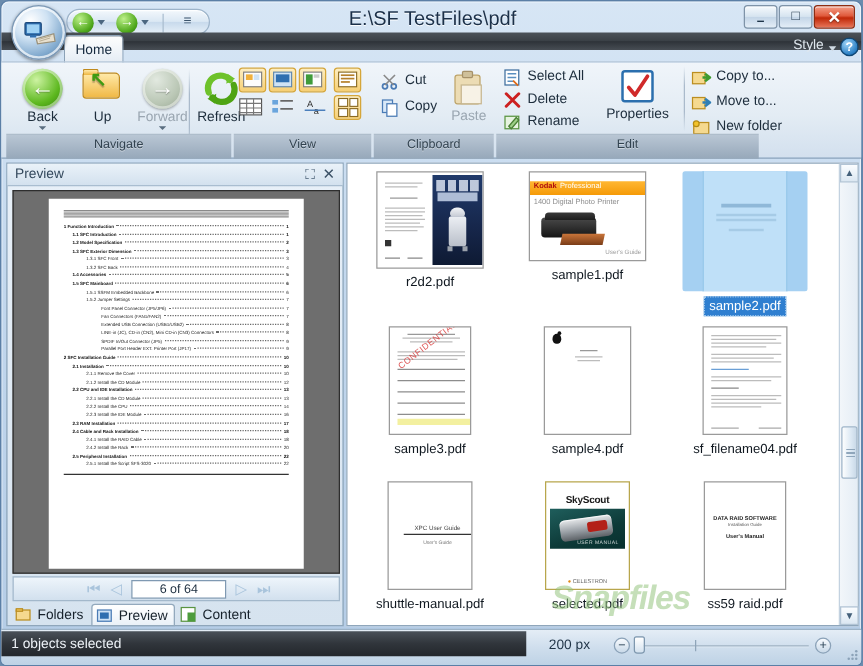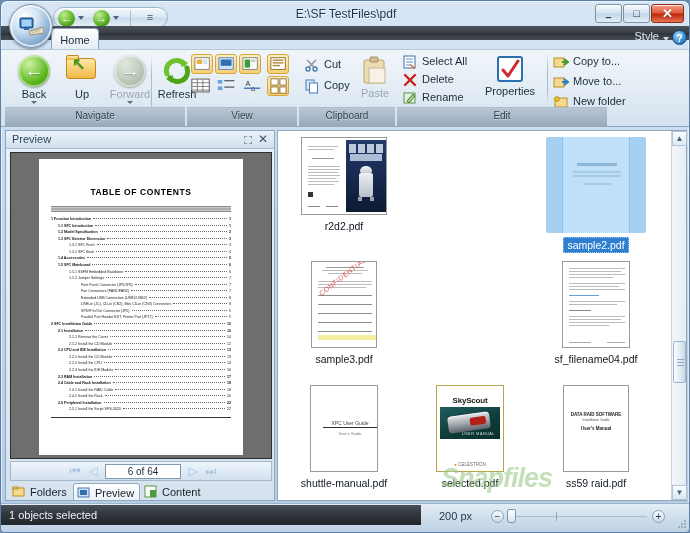--- a/index.html
+++ b/index.html
@@ -21,21 +21,21 @@
     box-shadow: inset 0 0 0 1px rgba(255,255,255,.55);
     overflow: hidden;
   }
 
   
   #titlebar {
     position: absolute; left: 0; top: 0; width: 690px; height: 30px;
   }
   #title-text {
     position: absolute; left: 0; top: 6px; width: 690px;
-    text-align: center; font-size: 12px; color: #1b3049;
+    text-align: center; font-size: 16px; color: #1b3049;
     text-shadow: 0 1px 0 rgba(255,255,255,.9);
   }
   
   #orb {
     position: absolute; left: 8px; top: 3px; width: 44px; height: 44px;
     border-radius: 50%;
     background: radial-gradient(circle at 34% 28%, #ffffff 0%, #cfe2f3 34%, #7fa8cd 70%, #41658c 100%);
     border: 1px solid #7d98b4;
     box-shadow: 0 1px 3px rgba(0,0,0,.45), inset 0 0 0 2px rgba(255,255,255,.7);
     z-index: 30;
@@ -657,21 +657,20 @@
 
     <div id="preview-pane">
       <div id="preview-header">
         <div id="preview-title">Preview</div>
         <div id="pv-pin">⛶</div>
         <div id="pv-close">✕</div>
       </div>
 
       <div id="preview-doc-wrap">
         <div id="page">
-          <div class="doc-title">TABLE OF CONTENTS</div>
           <div class="rule-band"></div>
           <div class="toc" id="toc-list">
               <div class="toc-row l1">
                 <span class="t">1 Function Introduction</span>
                 <span class="dots"></span>
                 <span class="pg">1</span>
               </div>
               <div class="toc-row l2">
                 <span class="t">1.1 SFC Introduction</span>
                 <span class="dots"></span>
@@ -889,20 +888,36 @@
                   <div class="r2-head"></div>
                   <div class="r2-torso"></div>
                   <div class="r2-leg" style="left:1px;"></div>
                   <div class="r2-leg" style="left:13px;"></div>
                 </div>
               </div>
             </div>
             <div class="tname">r2d2.pdf</div>
           </div>
 
+          <div class="tcell c1">
+            <div class="thumb pg-white" style="width:94px;height:72px;">
+              <div class="kd-bar">
+                <span class="kw">Kodak</span>
+                <span class="kp">Professional</span>
+              </div>
+              <div class="kd-sub">1400 Digital Photo Printer</div>
+              <div class="kd-printer">
+                <div class="kd-pbody"></div>
+                  <div class="kd-ptop"></div>
+                  <div class="kd-tray"></div>
+              </div>
+              <div class="kd-guide">User's Guide</div>
+            </div>
+            <div class="tname">sample1.pdf</div>
+          </div>
 
           <div class="tcell c2 selected">
             <div class="selbg"></div>
             <div class="thumb" style="width:100px;height:96px;position:relative;">
               <div class="s2-page">
                 <div class="s2-t" title="SFC User Guide"></div>
                 <div class="s2-l" style="top:34px;"></div>
                 <div class="s2-l" style="top:38px;"></div>
                 <div class="s2-l" style="left:20px;top:46px;width:28px;"></div>
               </div>
@@ -924,20 +939,29 @@
               <div class="lnd" style="left:6px;top:42px;width:54px;"></div>
               <div class="lnd" style="left:6px;top:51px;width:54px;"></div>
               <div class="lnd" style="left:6px;top:60px;width:54px;"></div>
               <div class="lnd" style="left:6px;top:69px;width:54px;"></div>
               <div class="conf">CONFIDENTIAL</div>
               <div class="hl"></div>
             </div>
             <div class="tname">sample3.pdf</div>
           </div>
 
+          <div class="tcell c1">
+            <div class="thumb pg-white" style="width:70px;height:87px;">
+              <div class="apl"></div>
+              <div class="ln" style="left:28px;top:18px;width:14px;background:#999;"></div>
+              <div class="ln" style="left:24px;top:23px;width:22px;"></div>
+              <div class="ln" style="left:26px;top:26px;width:18px;"></div>
+            </div>
+            <div class="tname">sample4.pdf</div>
+          </div>
 
           <div class="tcell c2">
             <div class="thumb pg-white" style="width:68px;height:87px;">
               <div class="ln" style="left:6px;top:6px;width:56px;"></div>
               <div class="ln" style="left:6px;top:9px;width:52px;"></div>
               <div class="ln" style="left:6px;top:12px;width:56px;"></div>
               <div class="ln" style="left:6px;top:15px;width:44px;"></div>
               <div class="ln" style="left:6px;top:21px;width:56px;"></div>
               <div class="ln" style="left:6px;top:24px;width:50px;"></div>
               <div class="ln" style="left:6px;top:27px;width:56px;"></div>

